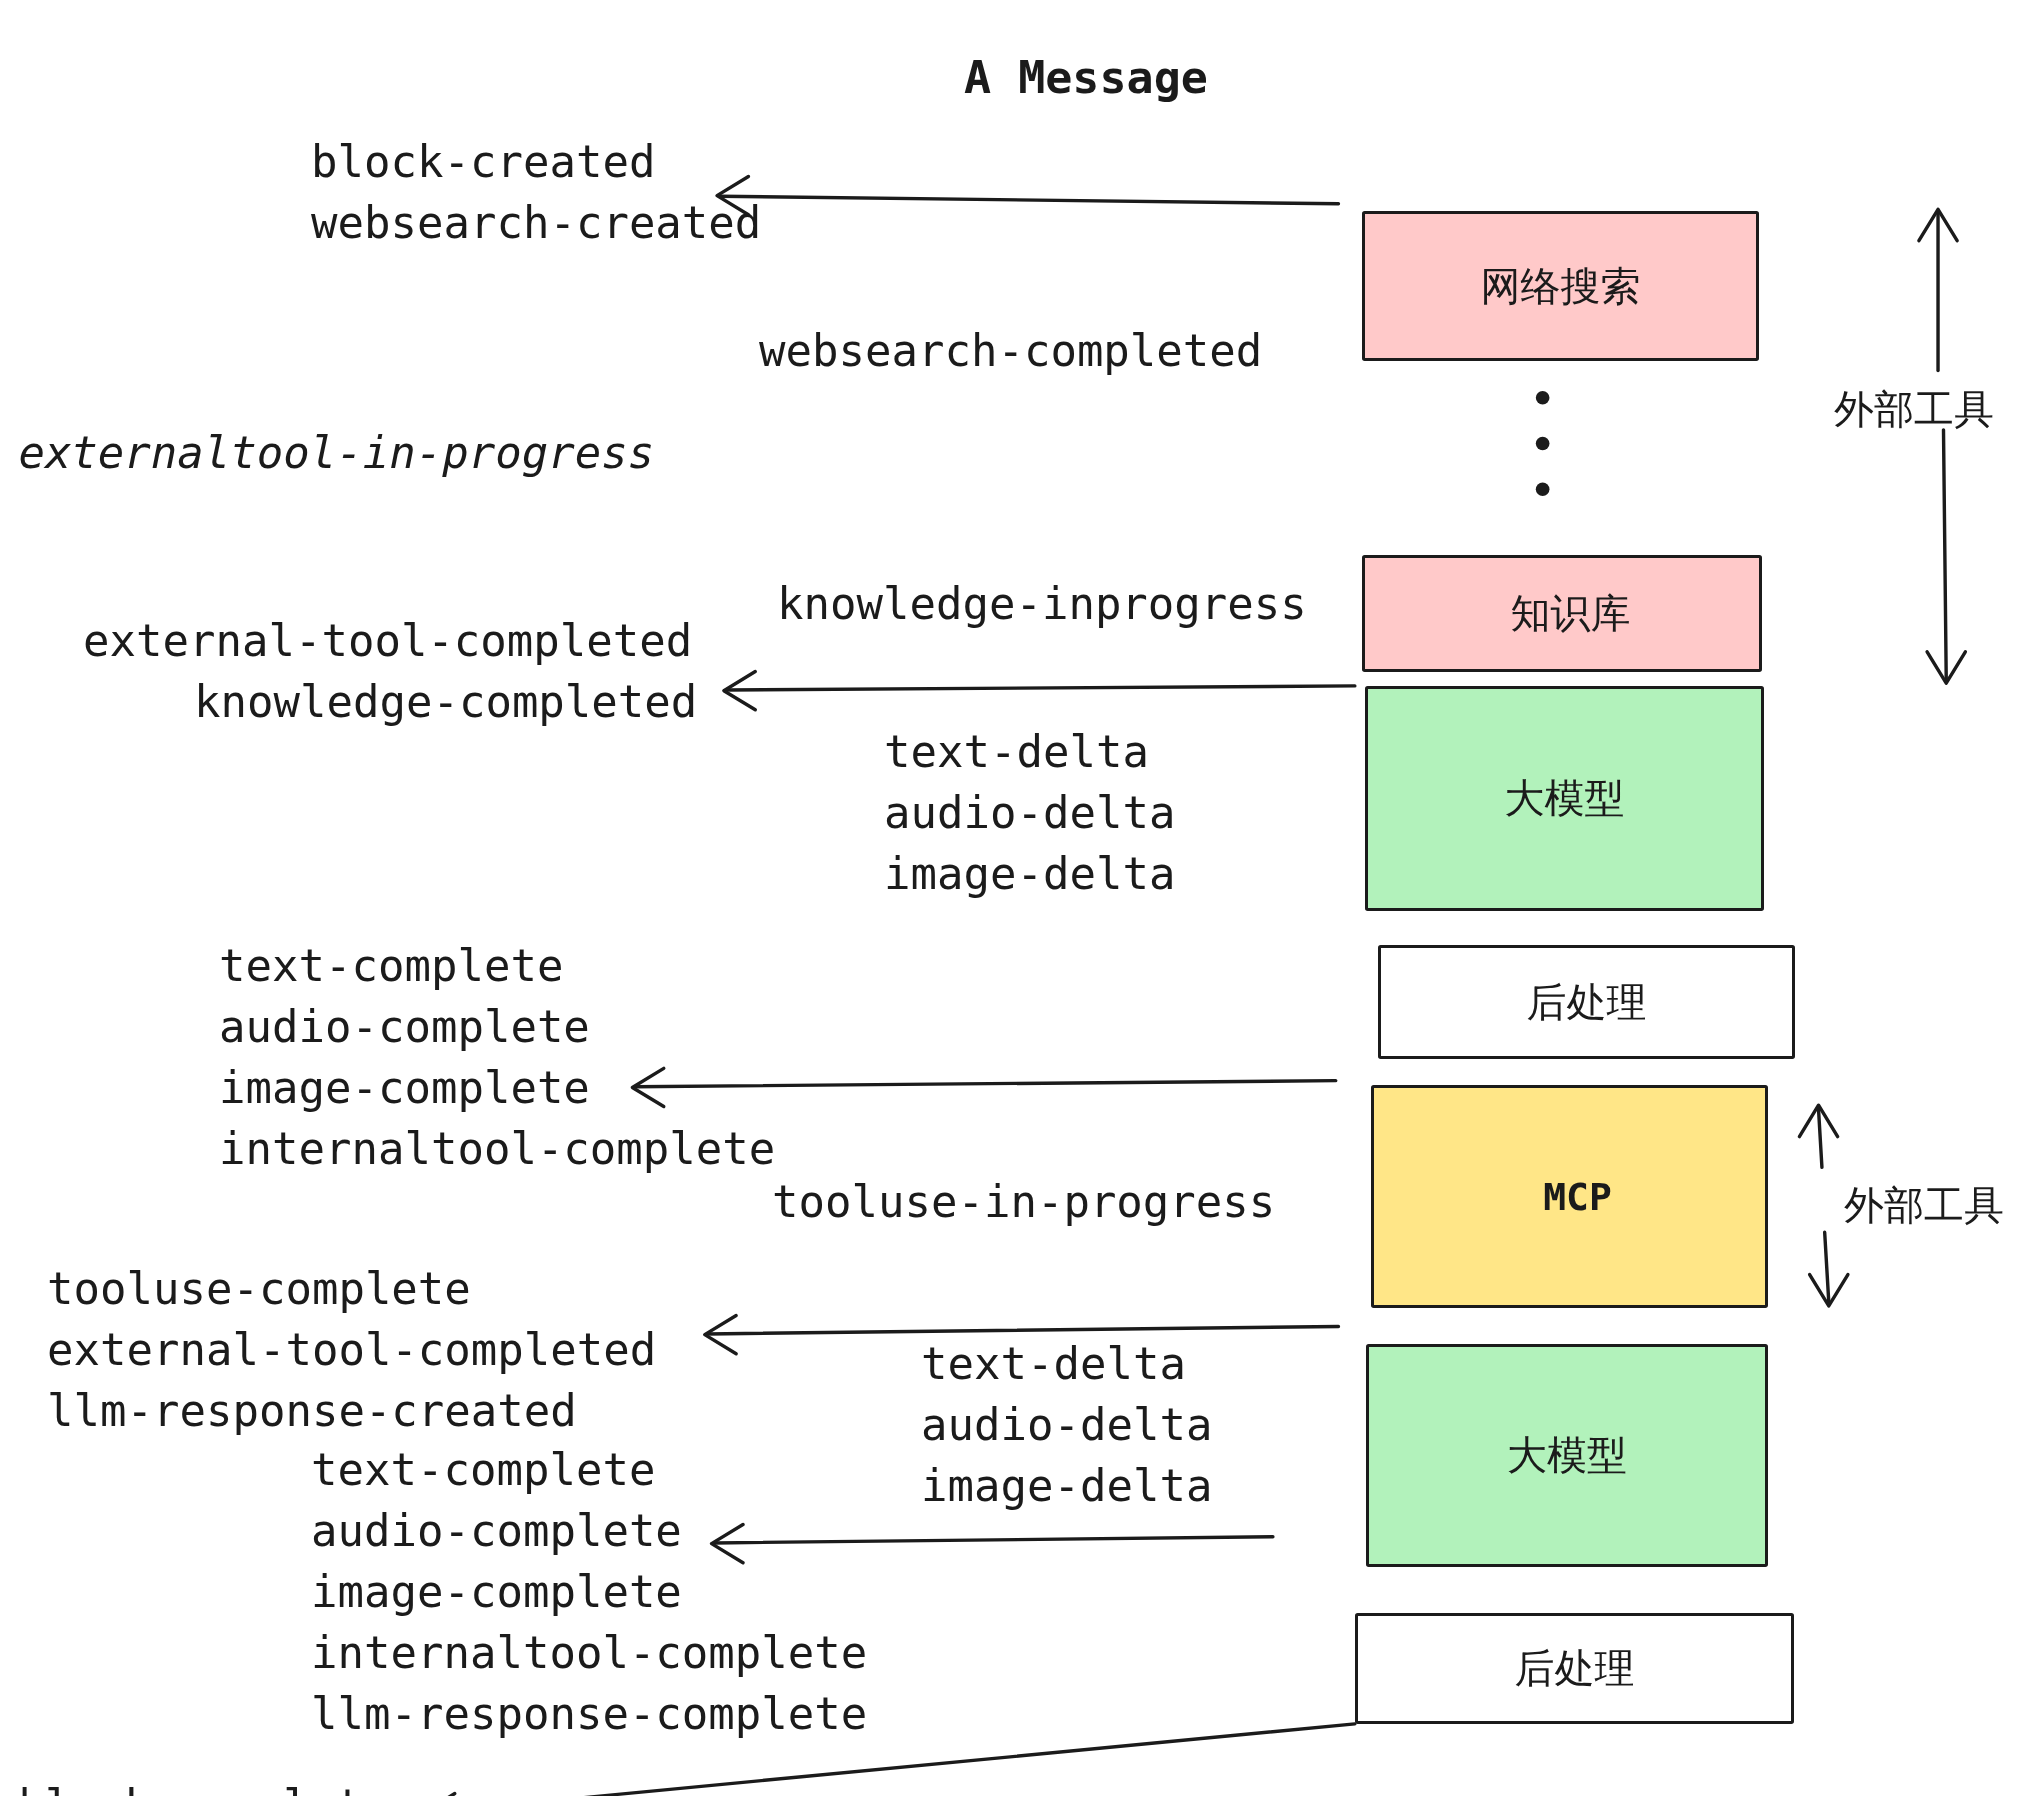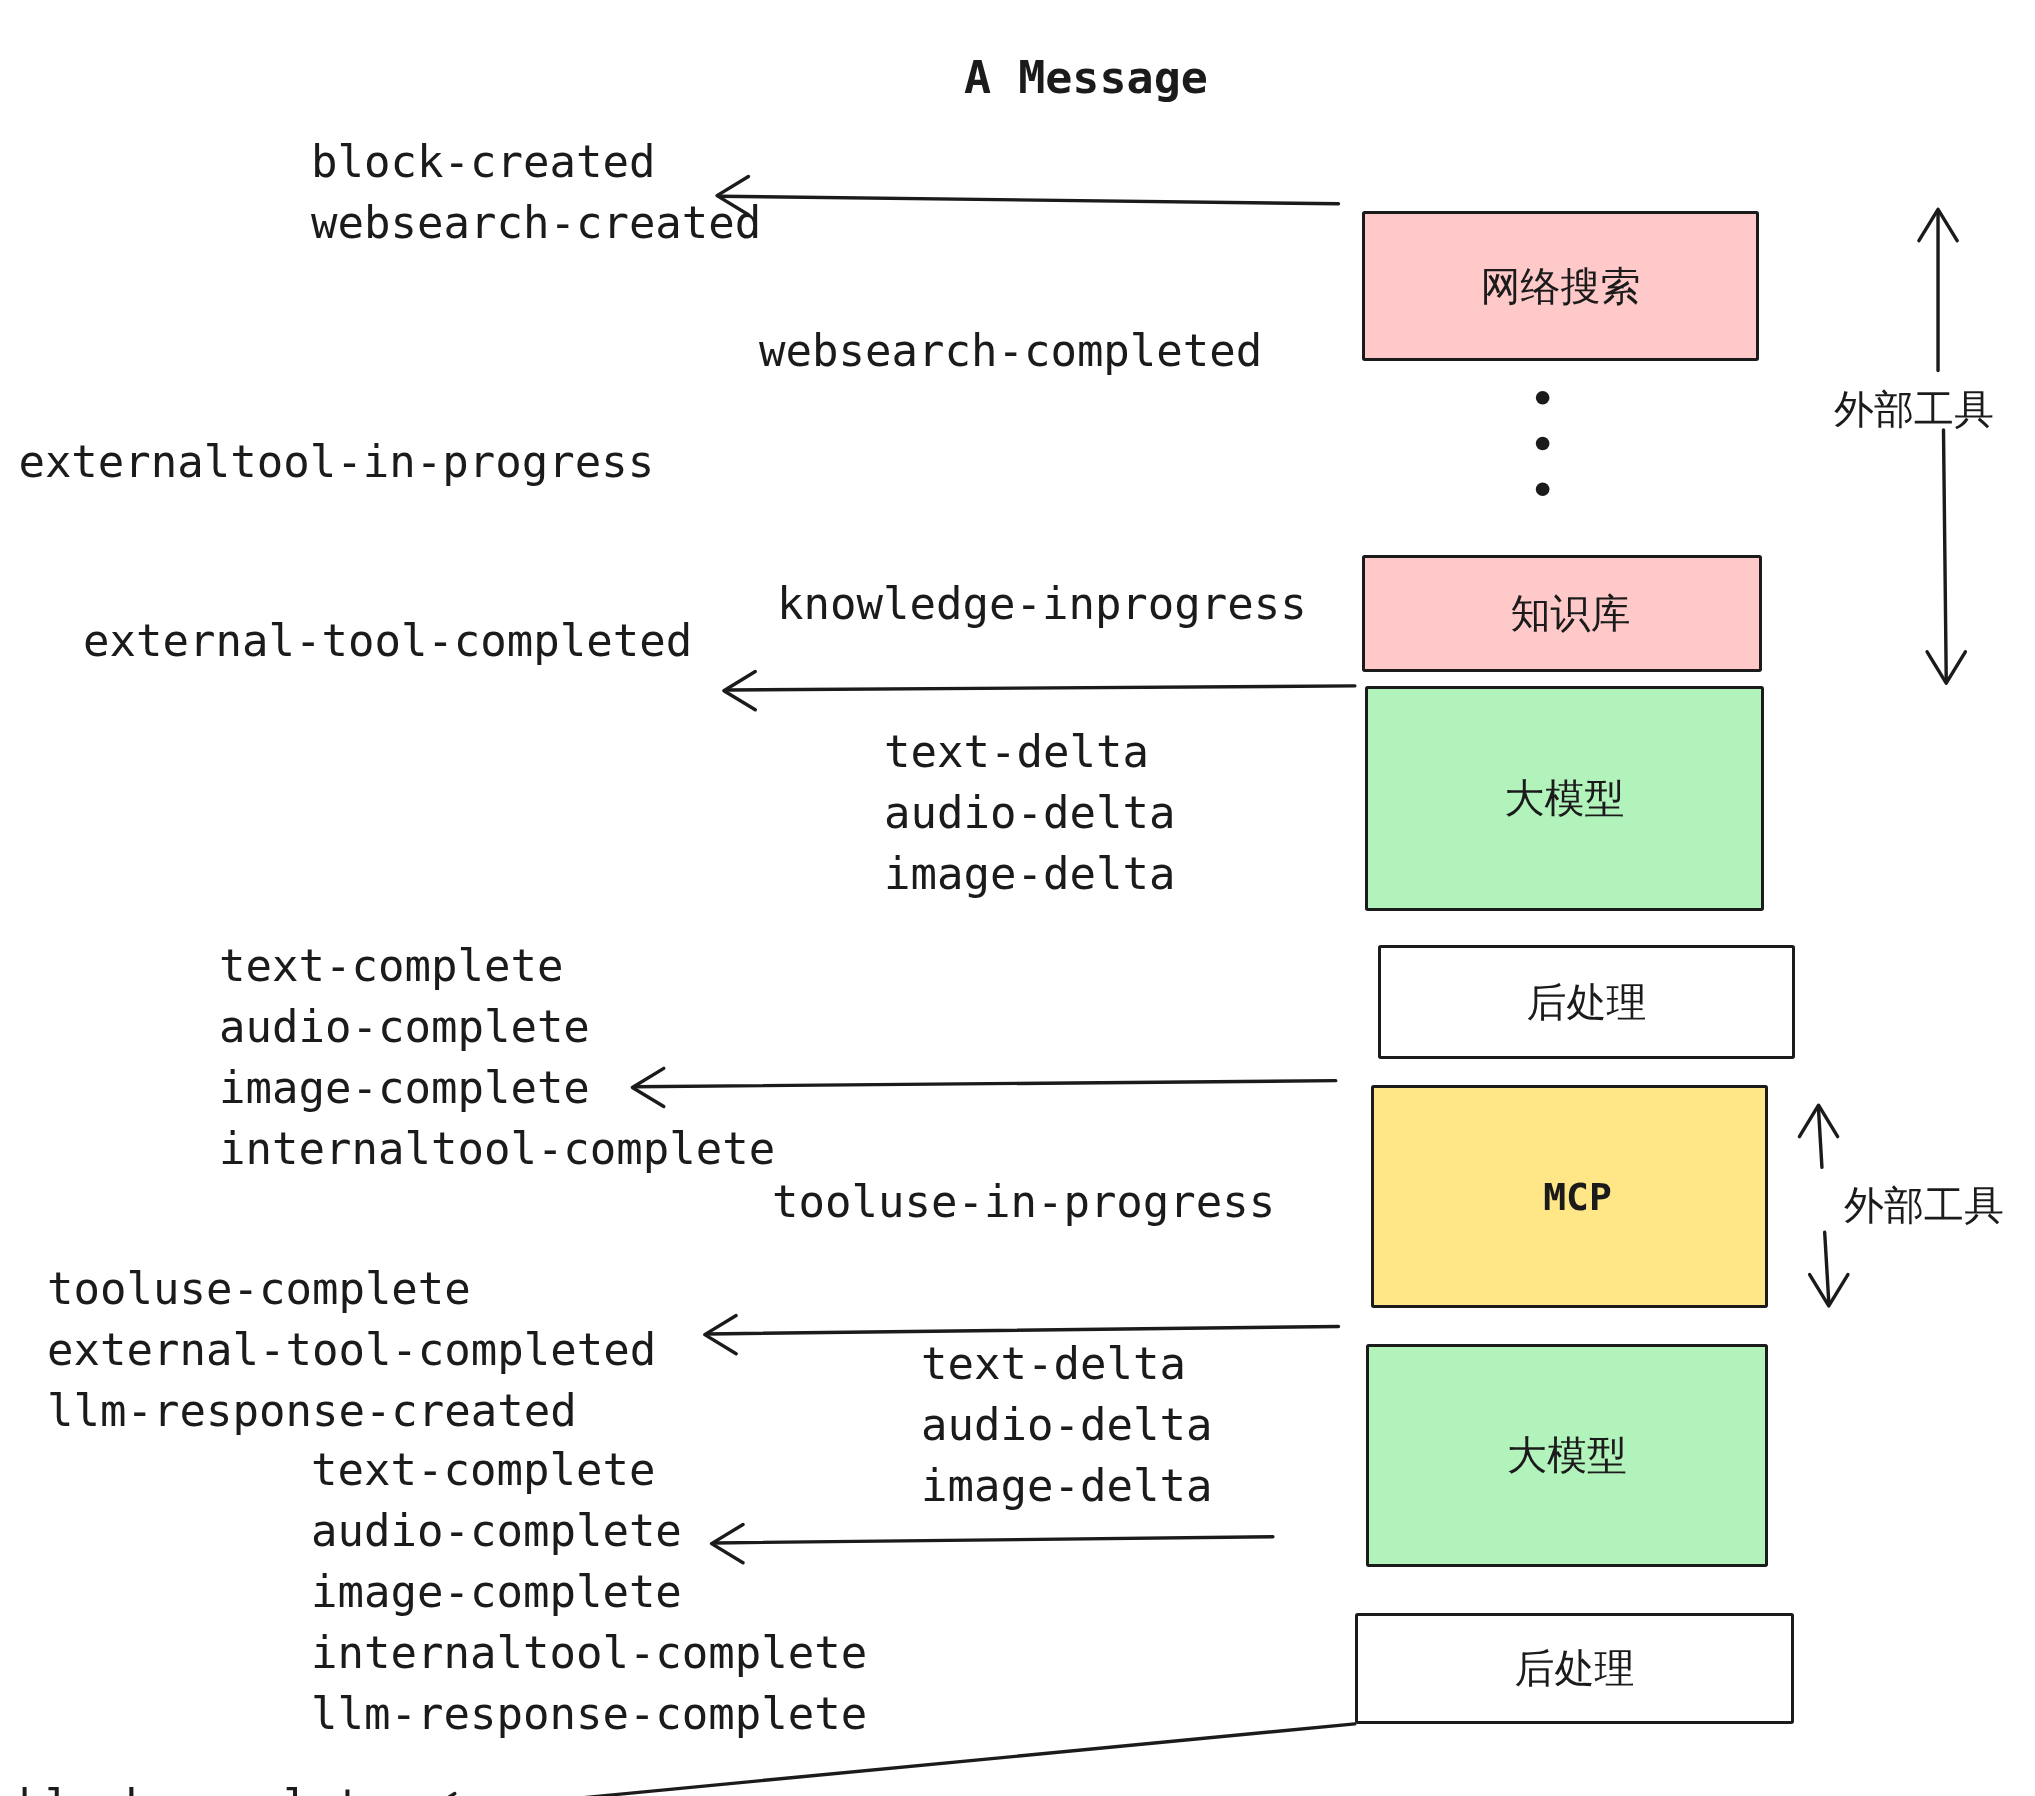--- a/index.html
+++ b/index.html
@@ -67,24 +67,25 @@
 
   <div class="title" style="left:964px; top:6.8px;">A Message</div>
 
   <div class="ev" style="left:311px; top:87px;">
     <div>block-created</div>
     <div>websearch-created</div>
   </div>
 
   <div class="ev" style="left:759px; top:276px;">websearch-completed</div>
 
-  <div class="ev" style="left:18.4px; top:387px;">externaltool-in-progress</div>
+  <div class="ev" style="left:18.4px; top:378px;font-style:italic;">externaltool-in-progress</div>
 
   <div class="ev" style="left:777px; top:529px;">knowledge-inprogress</div>
   <div class="ev" style="left:83px; top:566px;">external-tool-completed</div>
+  <div class="ev" style="left:194px; top:627px;">knowledge-completed</div>
 
   <div class="ev" style="left:884px; top:677px;">
     <div>text-delta</div>
     <div>audio-delta</div>
     <div>image-delta</div>
   </div>
 
   <div class="ev" style="left:219px; top:891px;">
     <div>text-complete</div>
     <div>audio-complete</div>

